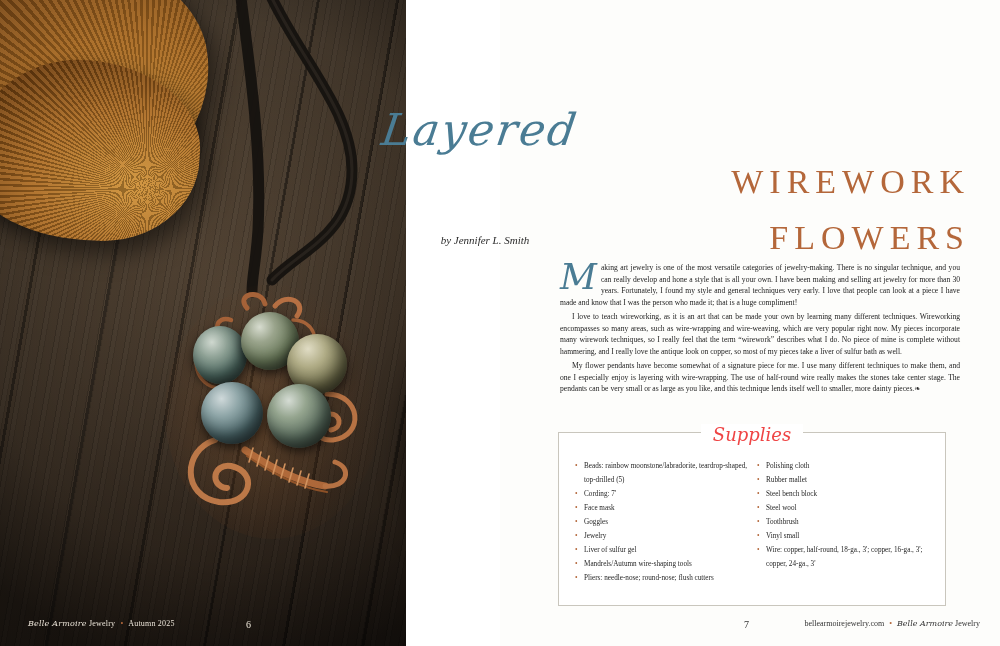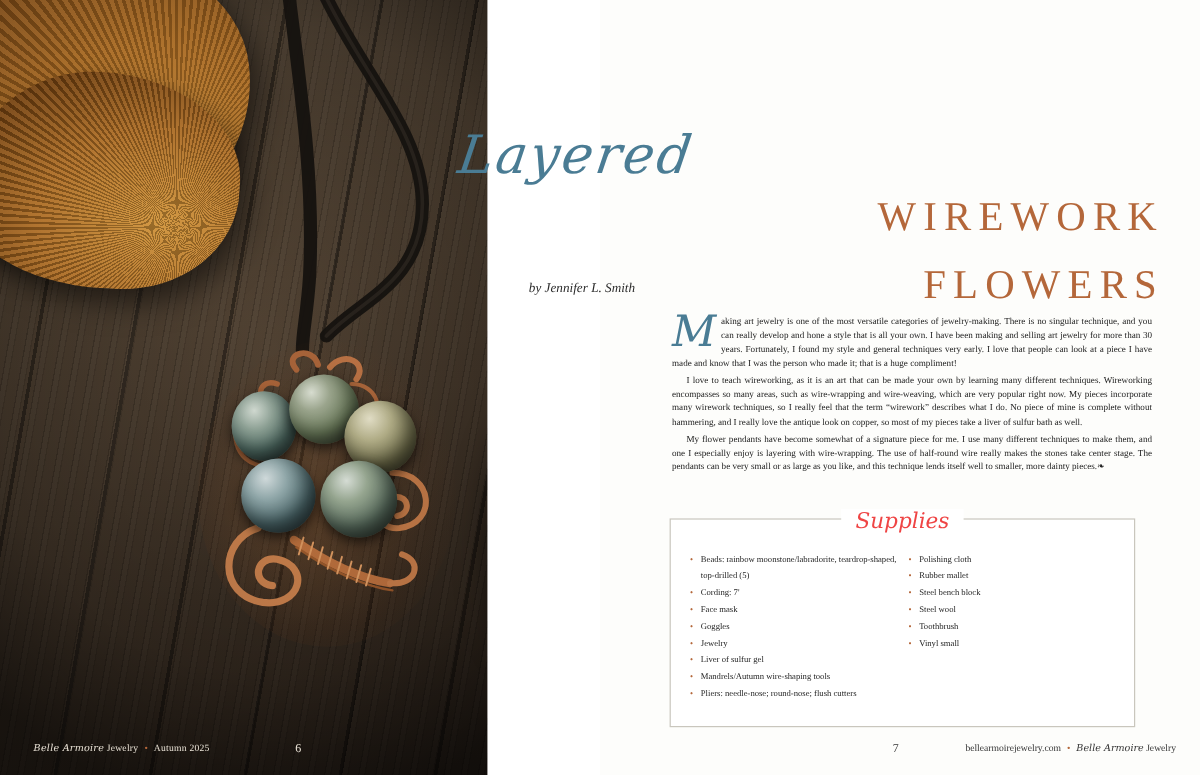--- a/index.html
+++ b/index.html
@@ -388,20 +388,21 @@
         <li>Mandrels/Autumn wire-shaping tools</li>
         <li>Pliers: needle-nose; round-nose; flush cutters</li>
       </ul>
       <ul class="supplies-col">
         <li>Polishing cloth</li>
         <li>Rubber mallet</li>
         <li>Steel bench block</li>
         <li>Steel wool</li>
         <li>Toothbrush</li>
         <li>Vinyl small</li>
+        <li>Wire: copper, half-round, 18-ga., 3'; copper, 16-ga., 3'; copper, 24-ga., 3'</li>
       </ul>
     </div>
   </div>
 
   <div class="folio-right">7</div>
   <div class="footer-right">
     <span>bellearmoirejewelry.com</span>
     <span class="dot">•</span>
     <span class="script">Belle Armoire</span>
     <span>Jewelry</span>

